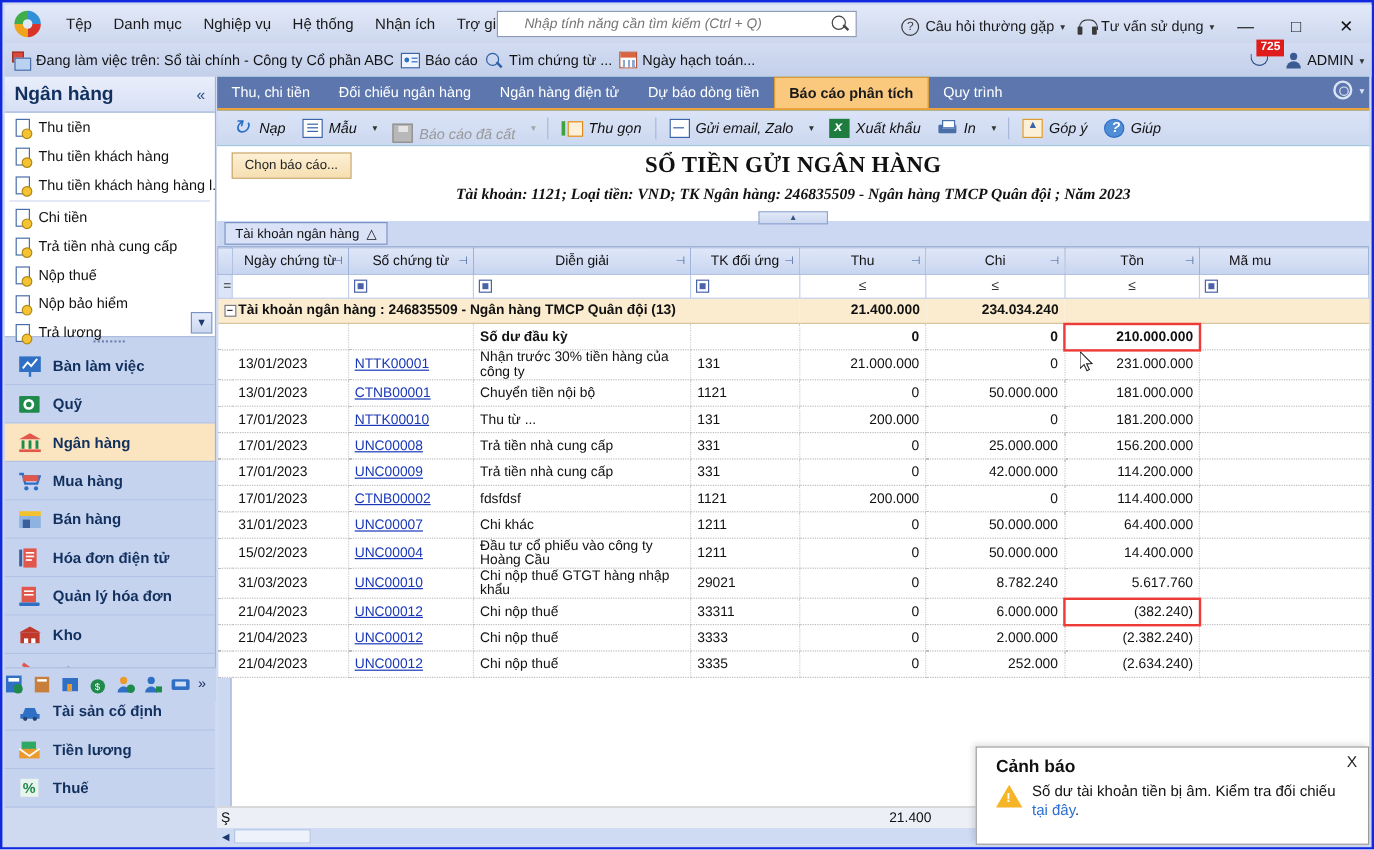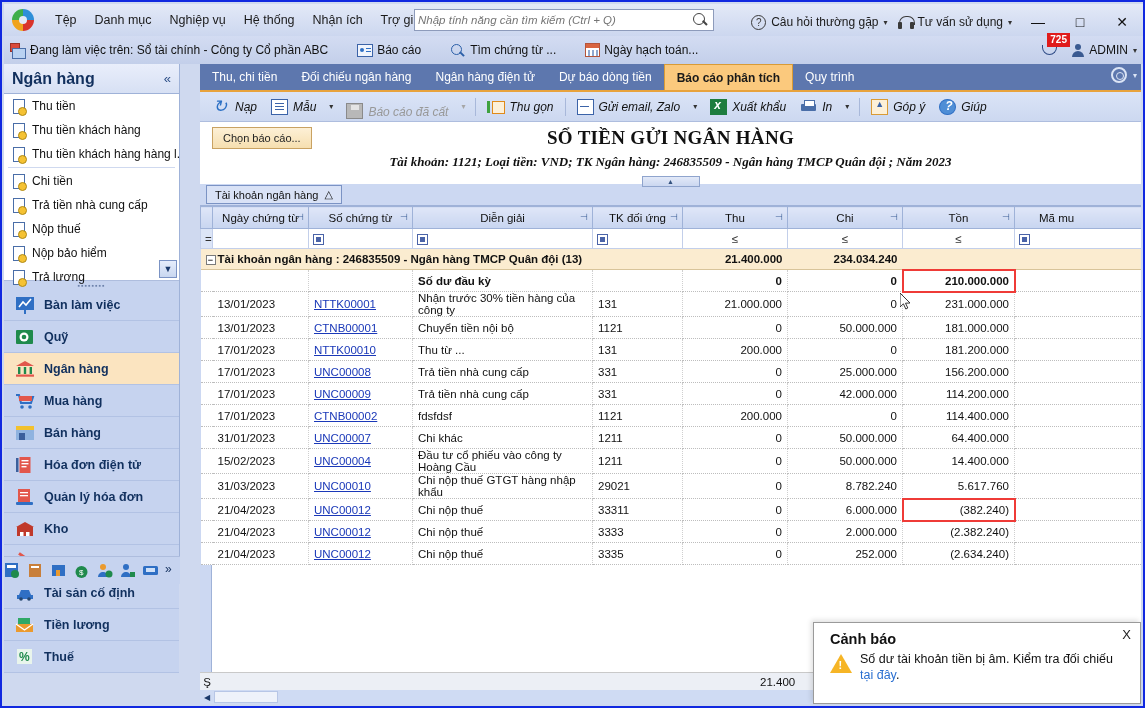--- a/index.html
+++ b/index.html
@@ -47,21 +47,21 @@
 
   .searchbox {
     position: absolute; left: 410px; top: 5px; width: 300px; height: 22px;
     background: #ffffff; border: 1px solid #8d9bbb;
     display: flex; align-items: center;
   }
   .searchbox input {
     flex: 1; border: none; outline: none; background: transparent;
     font-style: italic; font-size: 11.5px; color: #7a7a7a;
     font-family: "Liberation Sans", sans-serif;
-    padding: 0 3px;
+    padding: 0 22px;
   }
   .search-glass {
     width: 20px; height: 20px; position: relative; flex: 0 0 auto; margin-right: 3px;
   }
   .search-glass::before {
     content: ""; position: absolute; left: 3px; top: 3px;
     width: 10px; height: 10px; border: 1.6px solid #444; border-radius: 50%;
   }
   .search-glass::after {
     content: ""; position: absolute; left: 12px; top: 12px;
@@ -104,21 +104,21 @@
     width: 16px; height: 15px; margin-right: 4px; position: relative;
   }
   .ico-workbook::before {
     content: ""; position: absolute; left: 0; top: 0; width: 8px; height: 7px;
     background: #d94a3c; border: 1px solid #9c3227;
   }
   .ico-workbook::after {
     content: ""; position: absolute; left: 2px; top: 5px; width: 12px; height: 9px;
     background: #b9d2f2; border: 1px solid #4a6ea8;
   }
-  .sb-item { display: flex; align-items: center; margin-left: 29px; font-size: 12px; color: #111; }
+  .sb-item { display: flex; align-items: center; margin-left: 6px; font-size: 12px; color: #111; }
   .ico-rep {
     width: 16px; height: 13px; margin-right: 4px; background: #f0f4fc;
     border: 1px solid #3b63a8; position: relative;
   }
   .ico-rep::before {
     content: ""; position: absolute; left: 2px; top: 3px; width: 4px; height: 4px;
     border-radius: 50%; background: #2f6fc4;
   }
   .ico-rep::after {
     content: ""; position: absolute; left: 8px; top: 3px; width: 5px; height: 1.5px;
@@ -228,21 +228,20 @@
     position: absolute; left: 0; bottom: 0; width: 176px; height: 28px;
     background: #c6d3ef; border-top: 1px solid #aebdde;
     display: flex; align-items: center; justify-content: center; gap: 6px;
   }
   .tray-ico { width: 17px; height: 17px; position: relative; }
 
   
   .main {
     position: absolute; left: 179px; top: 62px; right: 2px; bottom: 2px;
     background: #5eead4;
-    margin-left: 19px;
   }
   .tabs {
     height: 28px; background: #5d77ae; display: flex; align-items: flex-end;
     border-bottom: 2px solid #e8a33d; position: relative;
   }
   .tab {
     height: 26px; padding: 0 12px; display: flex; align-items: center;
     font-size: 12px; color: #ffffff; white-space: nowrap; cursor: pointer;
   }
   .tab.active {

